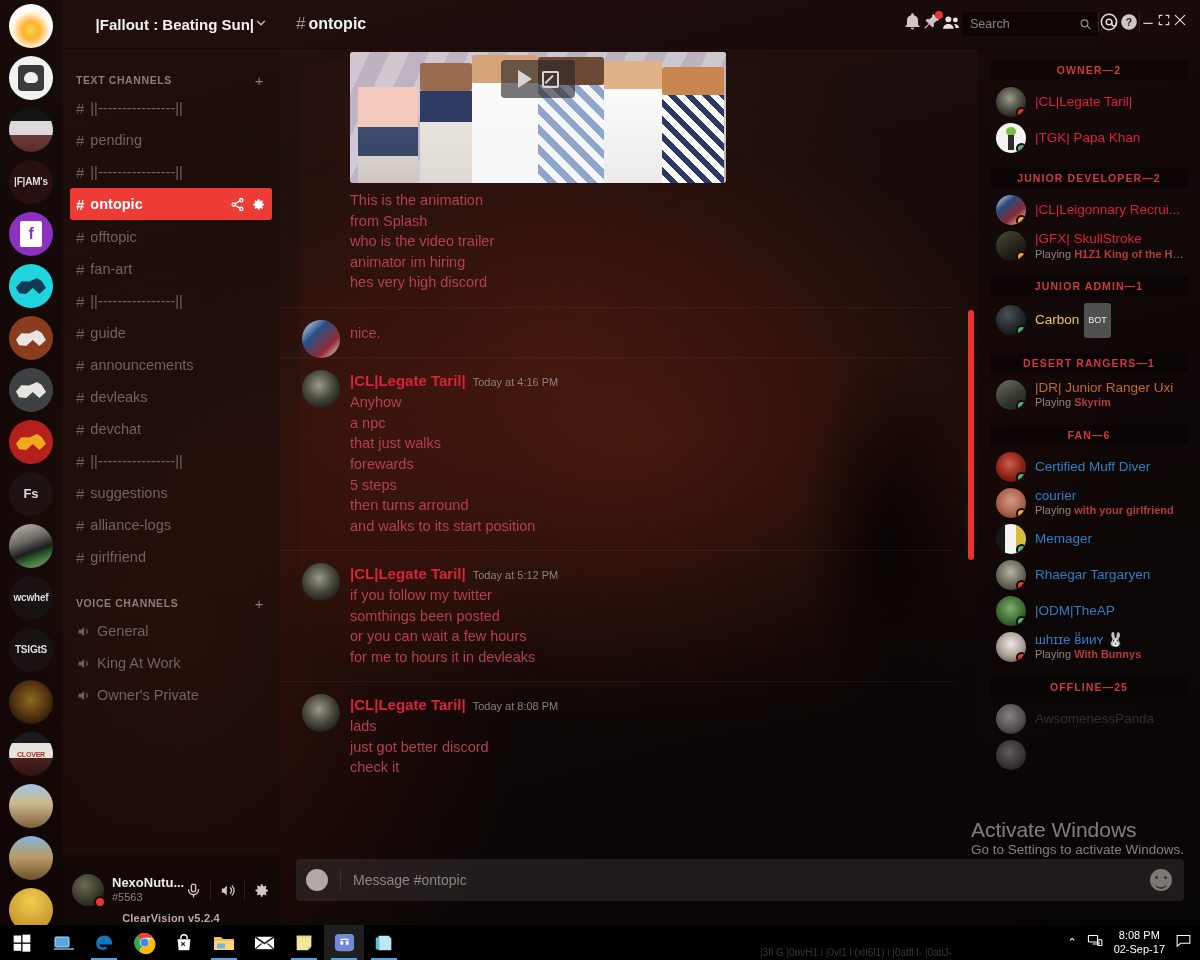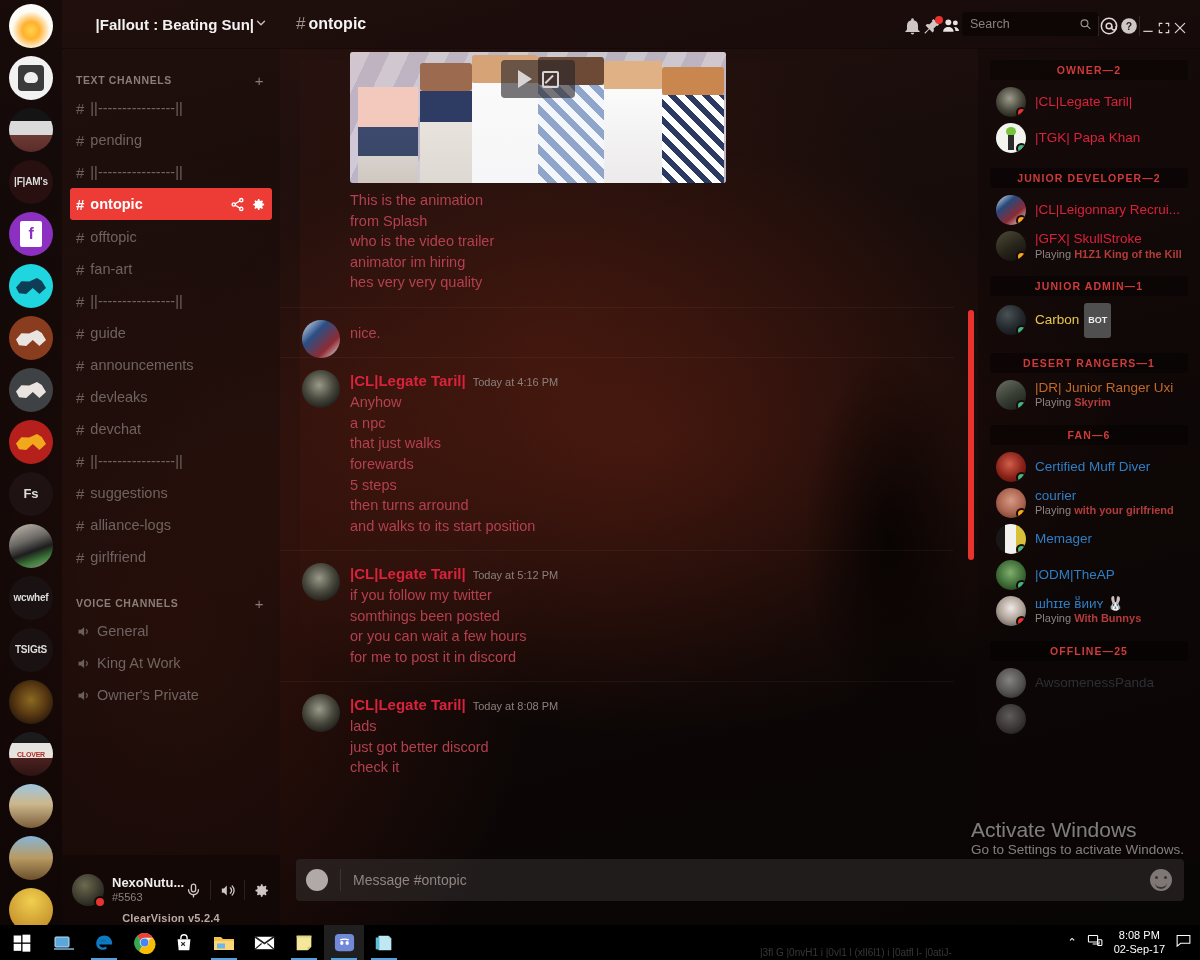--- a/index.html
+++ b/index.html
@@ -125,21 +125,21 @@
   
   .main { position: relative; flex: 1 1 auto; height: 925px; display: flex; flex-direction: column; min-width: 0; z-index: 2; }
   .topbar {
     height: 48px; flex: 0 0 48px;
     display: flex; align-items: center; padding: 0 8px 0 16px;
     box-shadow: 0 1px 0 rgba(0,0,0,0.35);
     background: rgba(16,9,8,0.35);
   }
   .chan-title { color: #f4f4f4; font-size: 16px; font-weight: bold; display: flex; align-items: center; gap: 3px; }
   .chan-title .hash { color: #9e918e; font-weight: normal; font-size: 17px; }
-  .topbar-right { margin-left: auto; display: flex; align-items: flex-end; padding-right: 4px; }
+  .topbar-right { margin-left: auto; display: flex; align-items: flex-start; padding-right: 4px; }
   .ic { color: #cfc7c5; display: flex; align-items: center; position: relative; }
   .dot-badge { position: absolute; right: -2px; top: -1px; width: 8px; height: 8px; border-radius: 50%; background: #e8332e; }
   .search {
     position: relative; width: 136px; height: 24px; border-radius: 4px;
     background: rgba(0,0,0,0.45); display: flex; align-items: center; padding: 0 6px 0 8px;
   }
   .search input {
     border: 0; outline: 0; background: transparent; color: #b7aeac;
     font-family: inherit; font-size: 12.5px; width: 100%;
   }
@@ -220,21 +220,21 @@
   .m-txt { min-width: 0; line-height: 1.2; }
   .m-name { font-size: 13.5px; white-space: nowrap; overflow: hidden; text-overflow: ellipsis; max-width: 160px; }
   .m-name.owner { color: #d9223c; }
   .m-name.jdev { color: #d9223c; }
   .m-name.bot { color: #e8c84a; font-weight: normal; }
   .m-name.ranger { color: #c06a2a; }
   .m-name.fan { color: #2f7ec4; }
   .m-name.offline { color: #5a6a7a; opacity: 0.75; }
   .botbadge {
     display: inline-block; margin-left: 5px; background: #4f4f4f; color: #eee;
-    font-size: 9px; font-weight: bold; padding: 12px 4px; border-radius: 3px; vertical-align: middle;
+    font-size: 9px; font-weight: normal; padding: 12px 4px; border-radius: 3px; vertical-align: middle;
   }
   .m-game { font-size: 11px; color: #8e8381; white-space: nowrap; overflow: hidden; text-overflow: ellipsis; max-width: 170px; }
   .m-game b { color: #b33b3b; }
 
   
   .composer-wrap { padding: 0 16px 24px 16px; }
   .composer {
     height: 42px; border-radius: 4px; background: rgba(52,47,47,0.55);
     display: flex; align-items: center; padding: 0 12px 0 10px;
   }
@@ -606,21 +606,21 @@
                 <span class="tri"></span>
                 <span class="pop"></span>
               </div>
             </div>
 
             <div class="msg grouped" style="padding-top:6px">
               <div class="line first">This is the animation</div>
               <div class="line">from Splash</div>
               <div class="line">who is the video trailer</div>
               <div class="line">animator im hiring</div>
-              <div class="line">hes very very quality</div>
+              <div class="line">hes very high discord</div>
             </div>
 
             <div class="msg divided">
               <div class="msg-avatar av-spidy"></div>
               <div class="line first">nice.</div>
             </div>
 
             <div class="msg divided">
               <div class="msg-avatar av-taril"></div>
               <div class="msg-head">
@@ -638,21 +638,21 @@
 
             <div class="msg divided">
               <div class="msg-avatar av-taril"></div>
               <div class="msg-head">
                 <span class="author">|CL|Legate Taril|</span>
                 <span class="ts">Today at 5:12 PM</span>
               </div>
               <div class="line first">if you follow my twitter</div>
               <div class="line">somthings been posted</div>
               <div class="line">or you can wait a few hours</div>
-              <div class="line">for me to post it in discord</div>
+              <div class="line">for me to hours it in devleaks</div>
             </div>
 
             <div class="msg divided">
               <div class="msg-avatar av-taril"></div>
               <div class="msg-head">
                 <span class="author">|CL|Legate Taril|</span>
                 <span class="ts">Today at 8:08 PM</span>
               </div>
               <div class="line first">lads</div>
               <div class="line">just got better discord</div>
@@ -693,21 +693,21 @@
             <div class="m-txt">
                 <div class="m-name jdev">|CL|Leigonnary Recrui...</div>
               </div>
           </div>
           <div class="m-row">
             <div class="m-av" style="background:linear-gradient(150deg,#4f4a35 0%,#26241a 55%,#0e0d08 100%)">
                 <span class="st idle"></span>
               </div>
             <div class="m-txt">
               <div class="m-name jdev">|GFX| SkullStroke</div>
-              <div class="m-game"><span>Playing </span><b>H1Z1 King of the Kill</b></div>
+              <div class="m-game"><span>Playing </span><b>H1Z1 King of the Hard</b></div>
             </div>
           </div>
 
           <div class="m-cat">JUNIOR ADMIN—1</div>
           <div class="m-row">
             <div class="m-av" style="background:radial-gradient(circle at 38% 32%,#4a5154 0%,#20262a 55%,#0b0e10 100%)">
                 <span class="st online"></span>
               </div>
             <div class="m-txt">
                 <div class="m-name bot"><span>Carbon</span><span class="botbadge">BOT</span></div>
@@ -742,20 +742,28 @@
               <div class="m-name fan">courier</div>
               <div class="m-game"><span>Playing </span><b>with your girlfriend</b></div>
             </div>
           </div>
           <div class="m-row">
             <div class="m-av" style="background:linear-gradient(90deg,#171717 0%,#171717 30%,#f2f2ee 30%,#f2f2ee 68%,#d9c03a 68%,#d9c03a 100%)">
                 <span class="st online"></span>
               </div>
             <div class="m-txt">
                 <div class="m-name fan">Memager</div>
+              </div>
+          </div>
+          <div class="m-row">
+            <div class="m-av" style="background:radial-gradient(circle at 48% 40%,#b6b4a4 0%,#6e6c5c 50%,#2b2a22 100%)">
+                <span class="st dnd"></span>
+              </div>
+            <div class="m-txt">
+                <div class="m-name fan">Rhaegar Targaryen</div>
               </div>
           </div>
           <div class="m-row">
             <div class="m-av" style="background:radial-gradient(circle at 48% 42%,#7fae6d 0%,#3d6b35 55%,#15240f 100%)">
                 <span class="st online"></span>
               </div>
             <div class="m-txt">
                 <div class="m-name fan">|ODM|TheAP</div>
               </div>
           </div>

